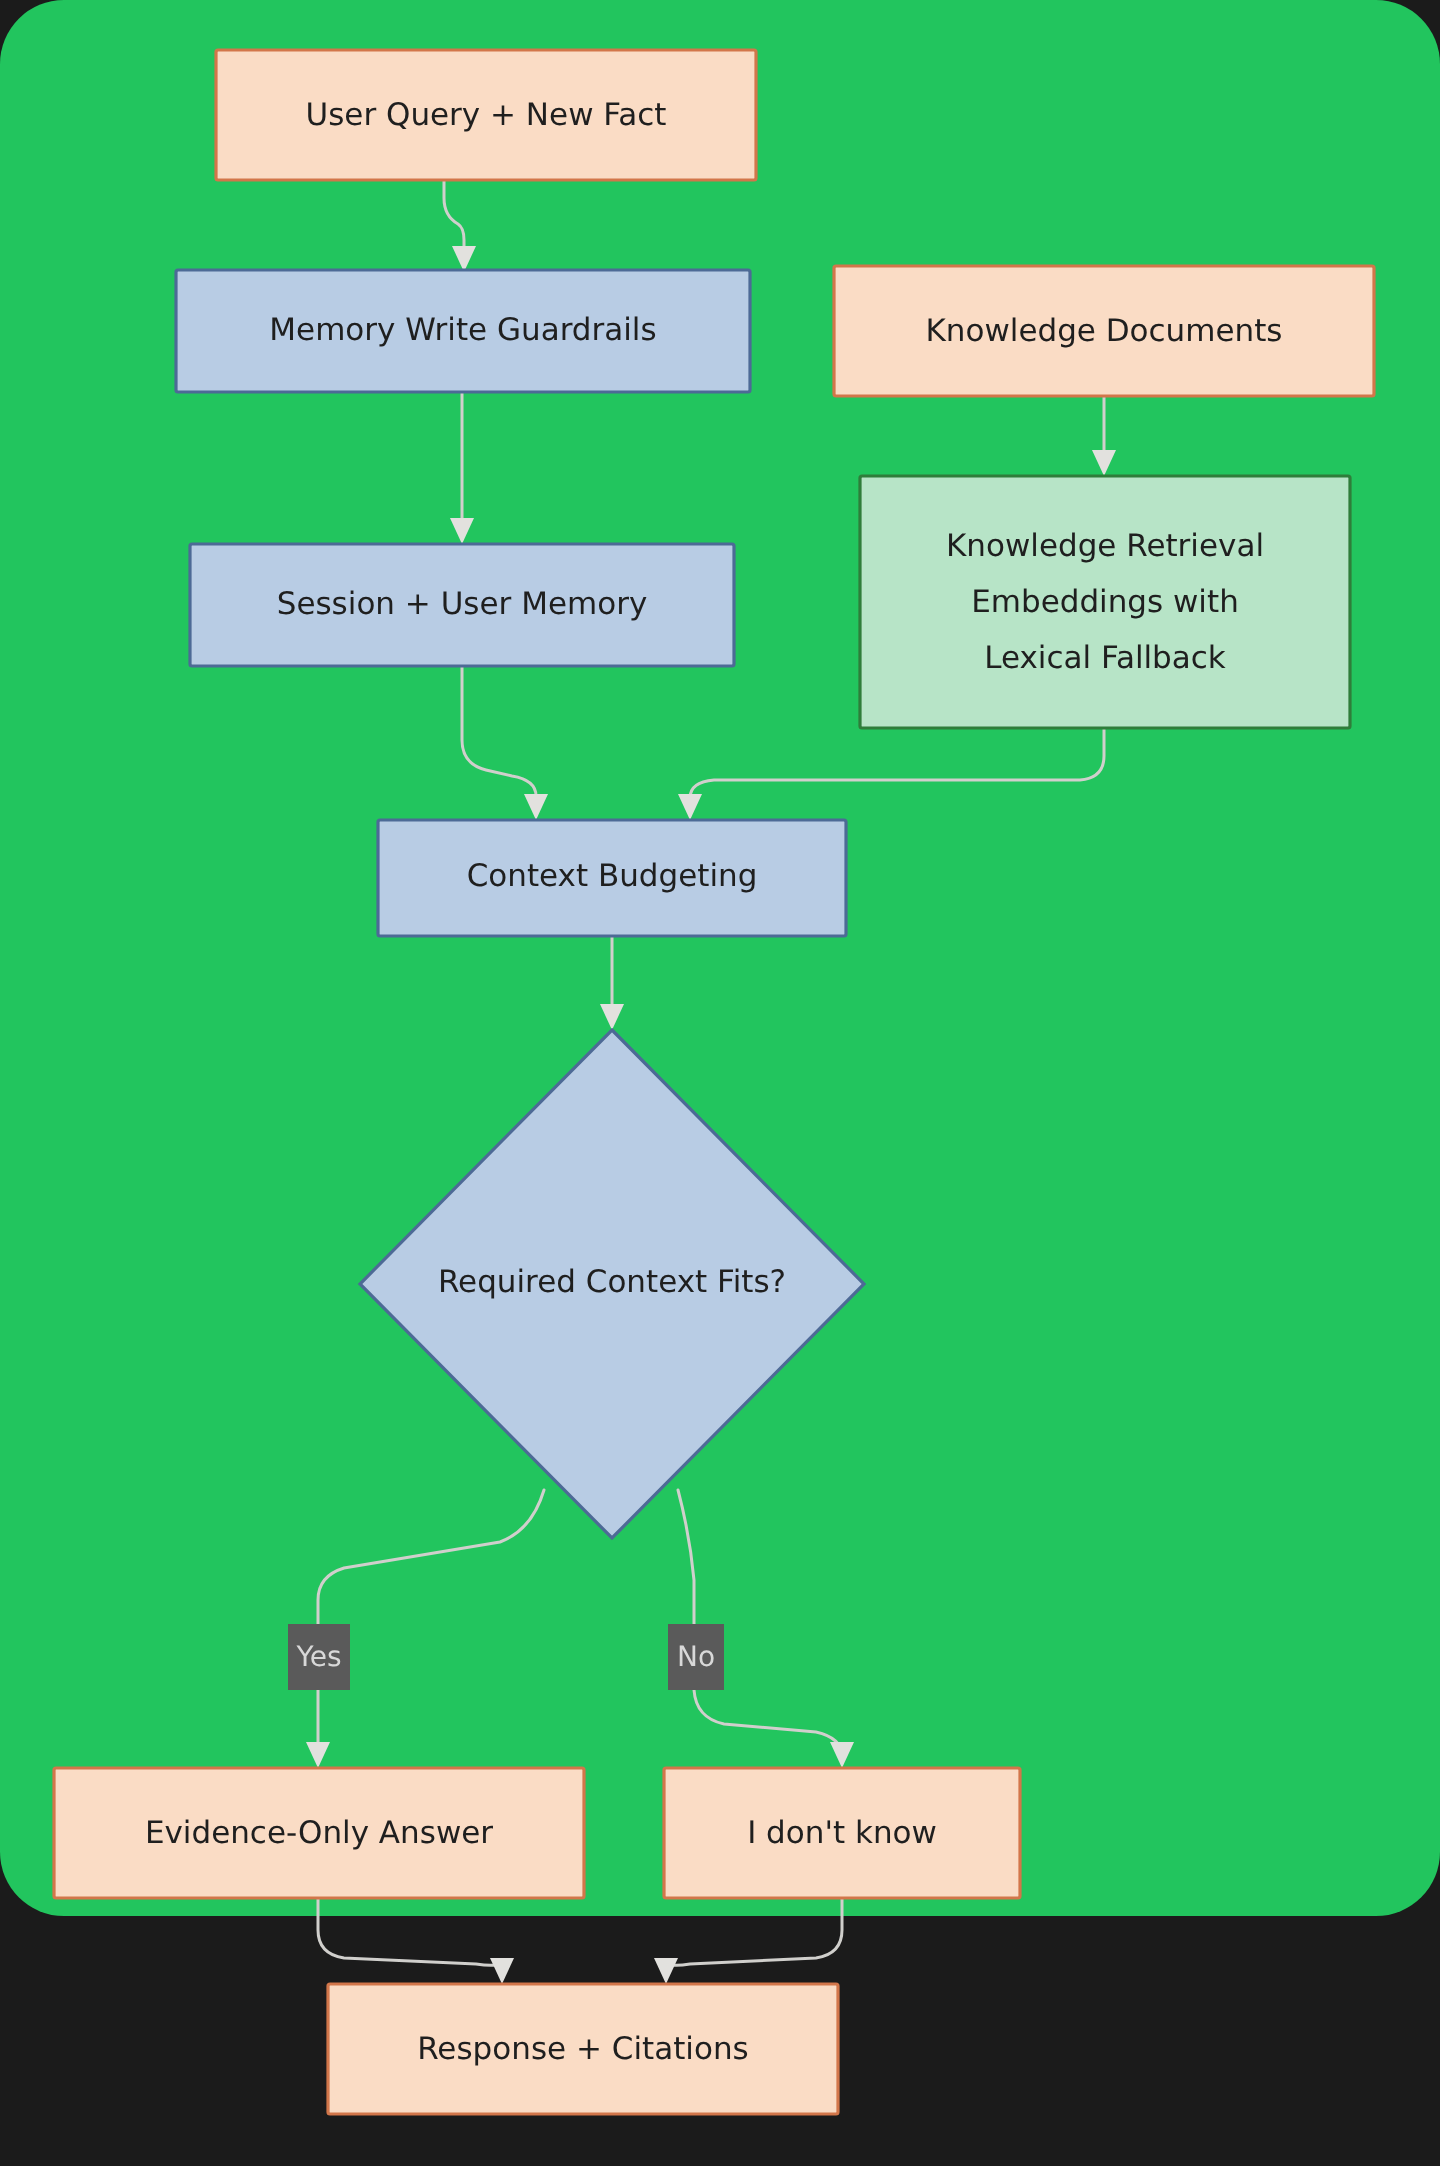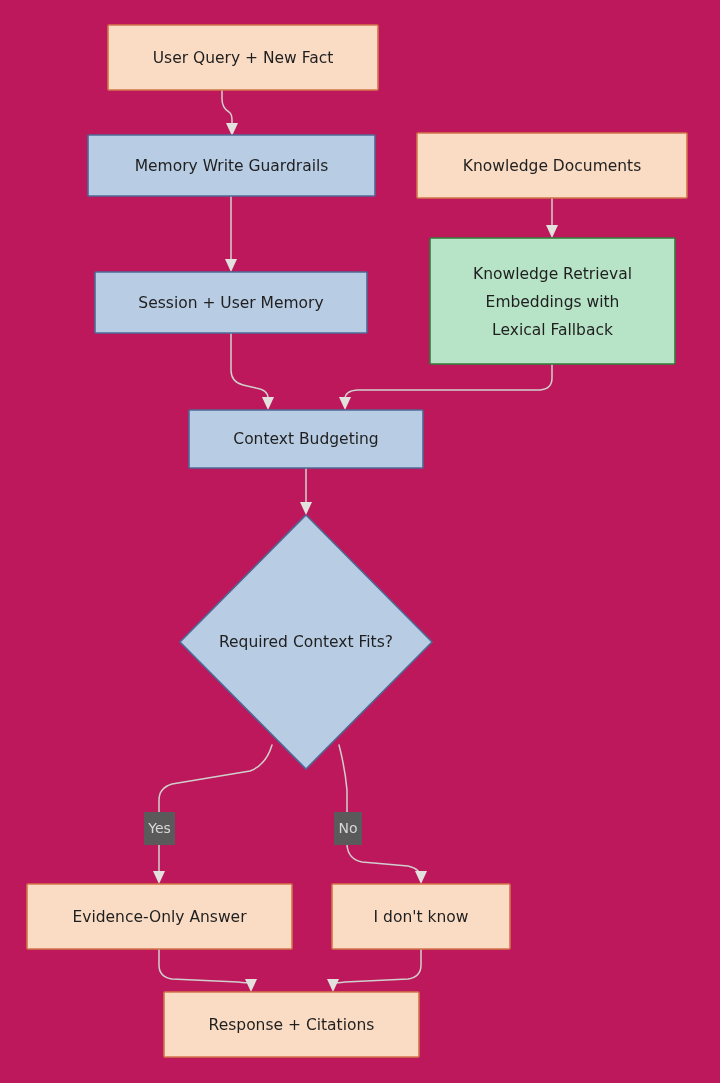--- a/index.html
+++ b/index.html
@@ -10,22 +10,23 @@
   }
   body {
     width: 720px;
     height: 1083px;
     overflow: hidden;
     font-family: "DejaVu Sans", "Liberation Sans", sans-serif;
   }
   #flow-root {
     position: relative;
     width: 720px;
-    height: 1083px;
-    background: #be185d;
+    height: 958px;
+    background: #22c55e;
+    border-radius: 32px;
   }
   svg.flow-svg {
     position: absolute;
     left: 0;
     top: 0;
     width: 720px;
     height: 1083px;
     display: block;
   }
   .node-rect {

